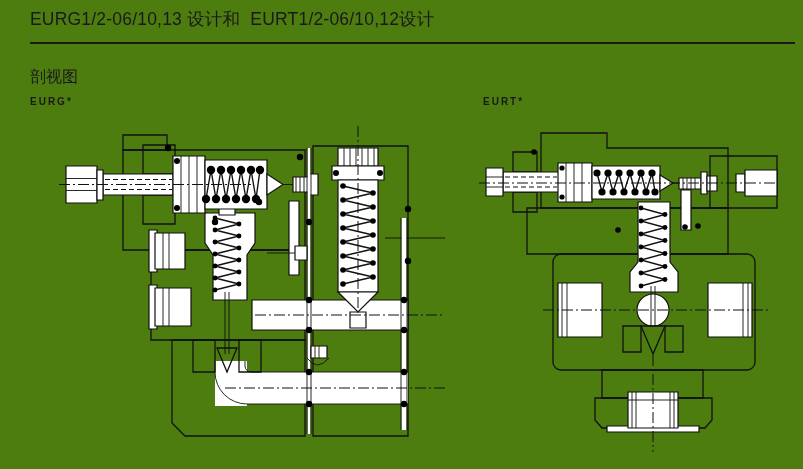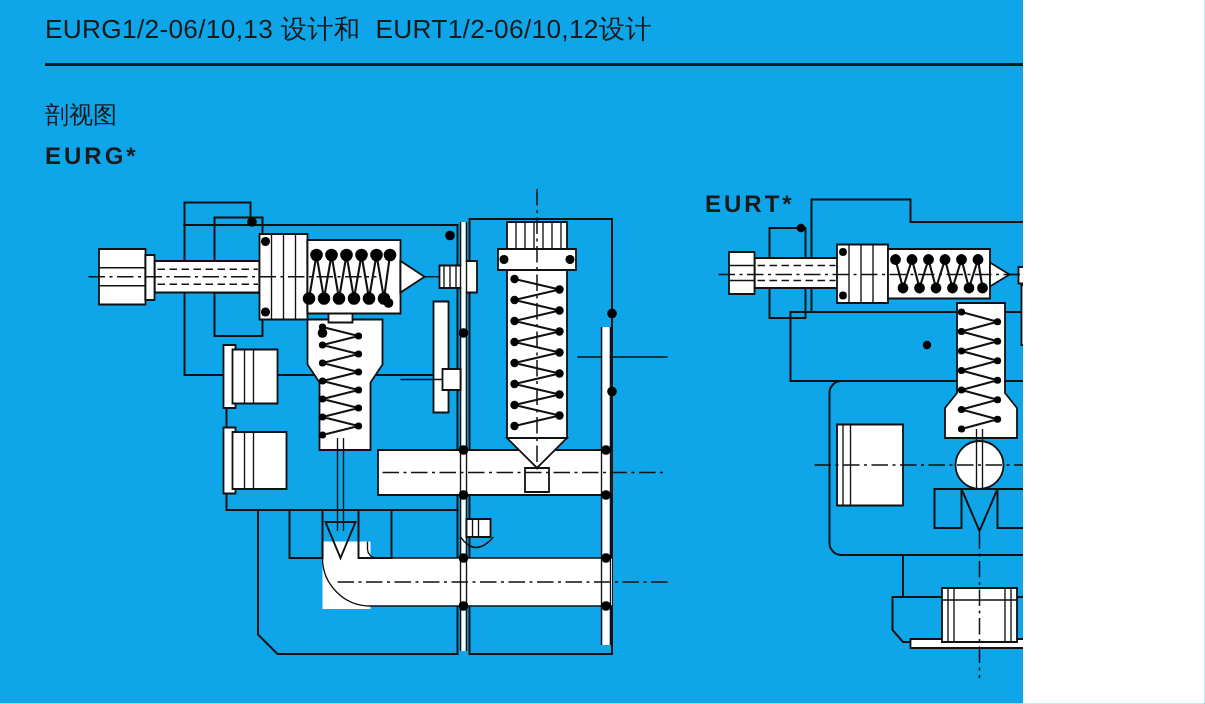--- a/index.html
+++ b/index.html
@@ -1,23 +1,23 @@
 <!DOCTYPE html>
 <html><head>
 <meta charset="utf-8">
 <style>
   html,body{margin:0;padding:0;background:#fff;}
-  .page{position:relative;width:682px;height:469px;background:#0ea5e9;overflow:hidden;
+  .page{position:relative;width:803px;height:469px;background:#4d7c0f;overflow:hidden;
         font-family:"Liberation Sans",sans-serif;color:#1a1a1a;}
   .title{position:absolute;left:30px;top:7px;font-size:17.5px;font-weight:500;letter-spacing:.2px;white-space:pre;}
   .rule{position:absolute;left:30px;top:42px;width:765px;height:2px;background:#1a1a1a;}
   .heading{position:absolute;left:30px;top:67px;font-size:16px;font-weight:400;}
-  .figlabel{position:absolute;top:96px;font-size:16px;font-weight:700;letter-spacing:2px;}
+  .figlabel{position:absolute;top:96px;font-size:10px;font-weight:700;letter-spacing:2px;}
   .figlabel.eurg{left:30px;}
-  .figlabel.eurt{left:470px;margin-top:32px;}
+  .figlabel.eurt{left:483px;}
   .fig{position:absolute;}
   .fig.eurg{left:55px;top:118px;}
   .fig.eurt{left:455px;top:130px;}
   svg{display:block;}
   svg *{vector-effect:non-scaling-stroke;}
   .ol{fill:none;stroke:#111;stroke-width:1.3;}
   .w{fill:#fff;stroke:#111;stroke-width:1.2;}
   .thin{fill:none;stroke:#111;stroke-width:0.9;}
   .cl{fill:none;stroke:#111;stroke-width:1;stroke-dasharray:11 3 2 3;}
   .dash{fill:none;stroke:#111;stroke-width:1;stroke-dasharray:5 3;}

